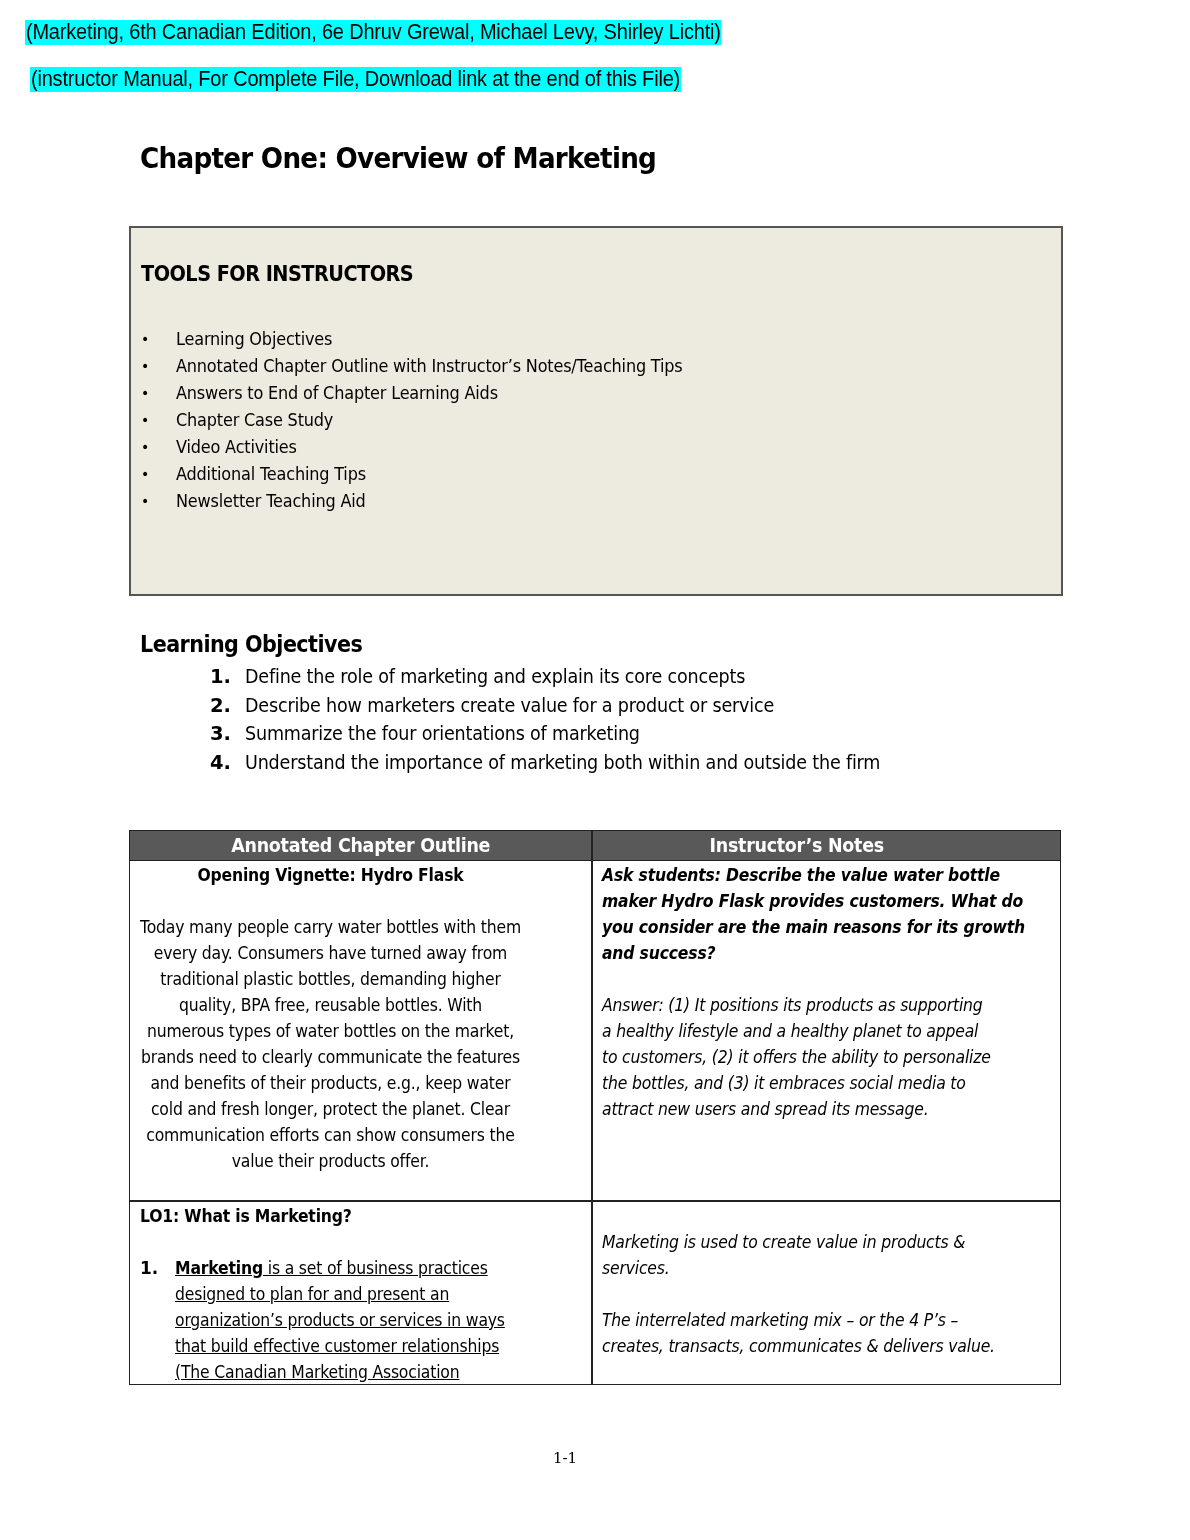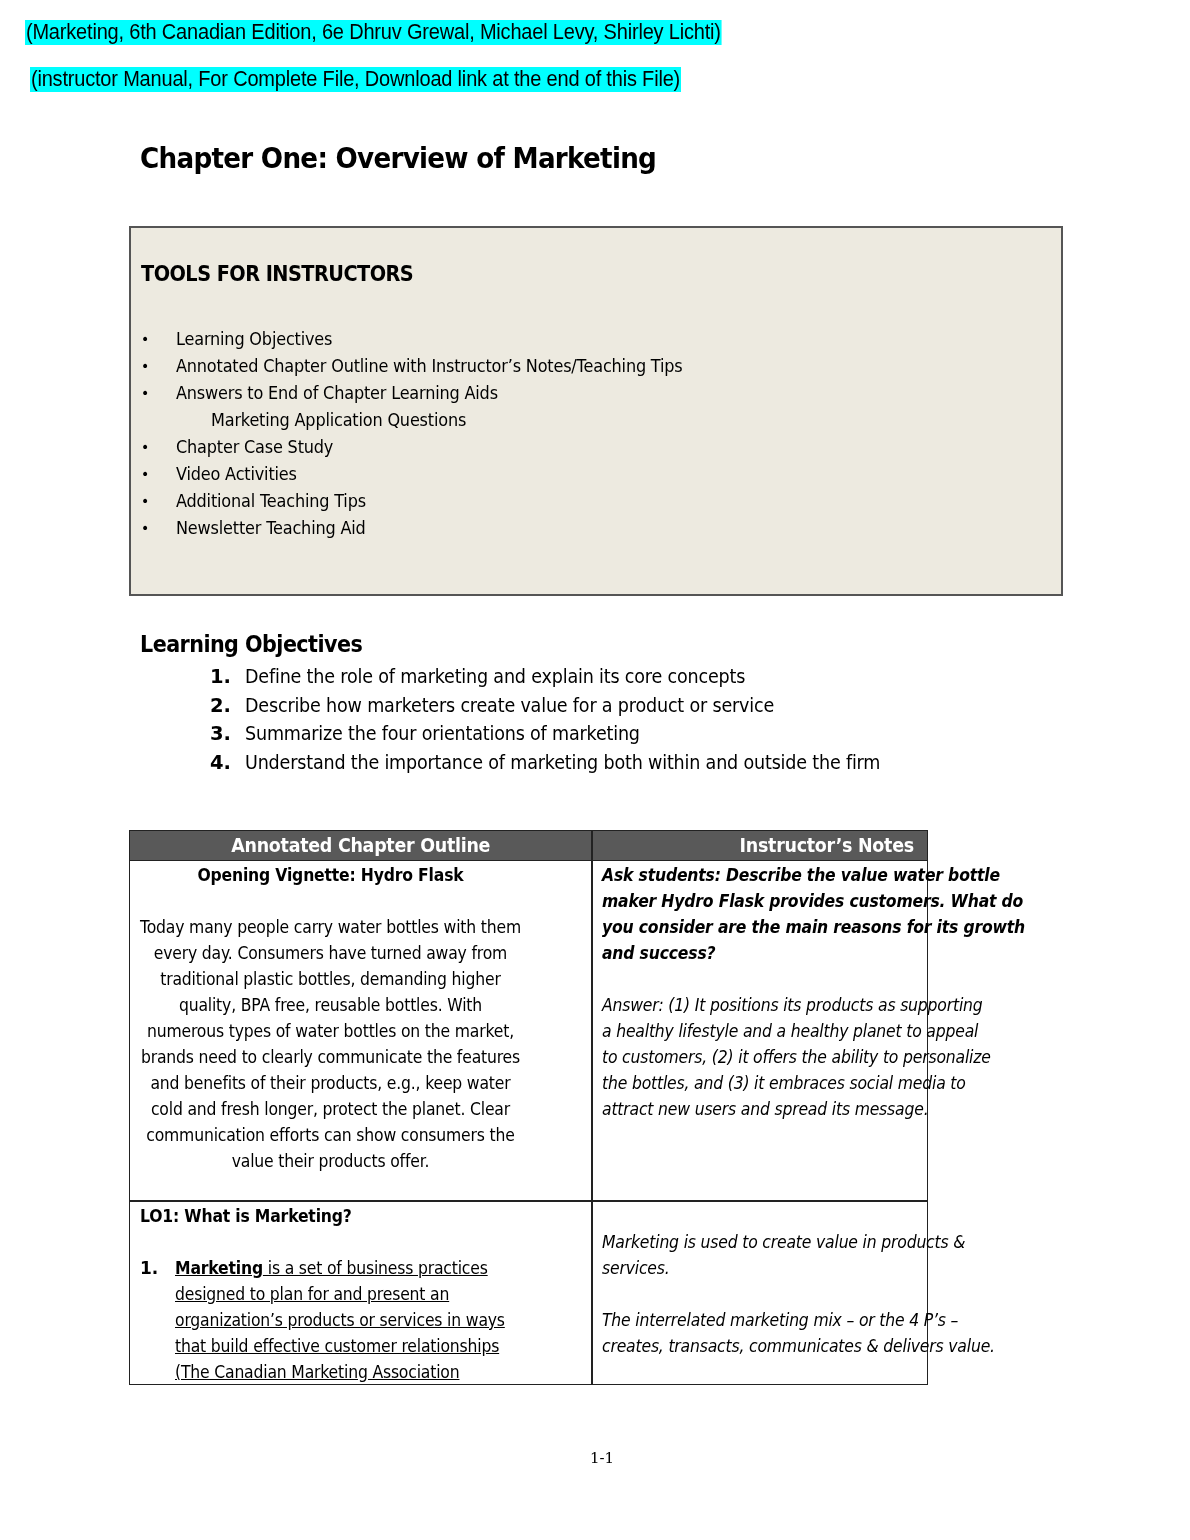--- a/index.html
+++ b/index.html
@@ -58,35 +58,35 @@
       position: relative; height: 28.5px; line-height: 28.5px;
       font-family: "DejaVu Sans", sans-serif; font-size: 19.5px; white-space: nowrap;
     }
     .lo-item .num { position: absolute; left: 0; font-weight: bold; }
     .lo-item .text {
       position: absolute; left: 35px;
       transform: scaleX(0.9); transform-origin: left center; letter-spacing: -0.2px;
     }
 
     #outline-table {
-      position: absolute; left: 129px; top: 830px; width: 799px; height: 555px;
+      position: absolute; left: 129px; top: 830px; width: 932px; height: 555px;
       border: 1.5px solid #222;
     }
     .thead {
       position: absolute; left: 0; top: 0; width: 100%; height: 30px;
       background: #595959; border-bottom: 1.5px solid #222;
     }
     .th {
       position: absolute; top: 0; height: 29px; line-height: 29px; text-align: center;
       color: #ffffff; font-family: "DejaVu Sans", sans-serif; font-weight: bold; font-size: 19px;
       white-space: nowrap;
     }
     .th span { display: inline-block; transform: scaleX(0.92); letter-spacing: -0.3px; }
     #th-left { left: 0; width: 461px; }
-    #th-right { left: 466px; width: 461px; }
+    #th-right { left: 436px; width: 461px; }
     .col-divider {
       position: absolute; left: 461px; top: 0; width: 1.5px; height: 100%; background: #222;
     }
     .row-divider {
       position: absolute; left: 0; top: 369px; width: 100%; height: 1.5px; background: #222;
     }
     .cell { position: absolute; font-family: "DejaVu Sans", sans-serif; font-size: 17px; line-height: 26px; }
     .cell .line { white-space: nowrap; transform: scaleX(0.92); transform-origin: left center; letter-spacing: -0.2px; height: 26px; }
     .bold { font-weight: bold; }
     .italic { font-style: italic; }
@@ -95,21 +95,21 @@
     #cell-r1-left { left: 10px; top: 31px; text-align: center; }
     #cell-r1-right { left: 472px; top: 31px; }
     #cell-r2-left { left: 10px; top: 372px; }
     #cell-r2-right { left: 472px; top: 398px; }
 
     .numbered { position: relative; }
     .numbered .n { position: absolute; left: 0; top: 0; font-weight: bold; }
     .numbered .lines { padding-left: 35px; text-decoration: underline; }
 
     #page-number {
-      position: absolute; left: 590px; top: 1449px;
+      position: absolute; left: 553px; top: 1449px;
       font-family: "DejaVu Serif", serif; font-size: 15px; white-space: nowrap;
     }
   </style>
 </head>
 <body>
 
 <div id="banner1" class="banner">(Marketing, 6th Canadian Edition, 6e Dhruv Grewal, Michael Levy, Shirley Lichti)</div>
 <div id="banner2" class="banner">(instructor Manual, For Complete File, Download link at the end of this File)</div>
 
 <h1 id="chapter-title">Chapter One: Overview of Marketing</h1>
@@ -121,23 +121,20 @@
       <span class="bullet">•</span>
       <span class="label">Learning Objectives</span>
     </div>
     <div class="tool-item">
       <span class="bullet">•</span>
       <span class="label">Annotated Chapter Outline with Instructor’s Notes/Teaching Tips</span>
     </div>
     <div class="tool-item">
       <span class="bullet">•</span>
       <span class="label">Answers to End of Chapter Learning Aids</span>
-    </div>
-    <div class="tool-item sub">
-      <span class="label">Marketing Application Questions</span>
     </div>
     <div class="tool-item">
       <span class="bullet">•</span>
       <span class="label">Chapter Case Study</span>
     </div>
     <div class="tool-item">
       <span class="bullet">•</span>
       <span class="label">Video Activities</span>
     </div>
     <div class="tool-item">

